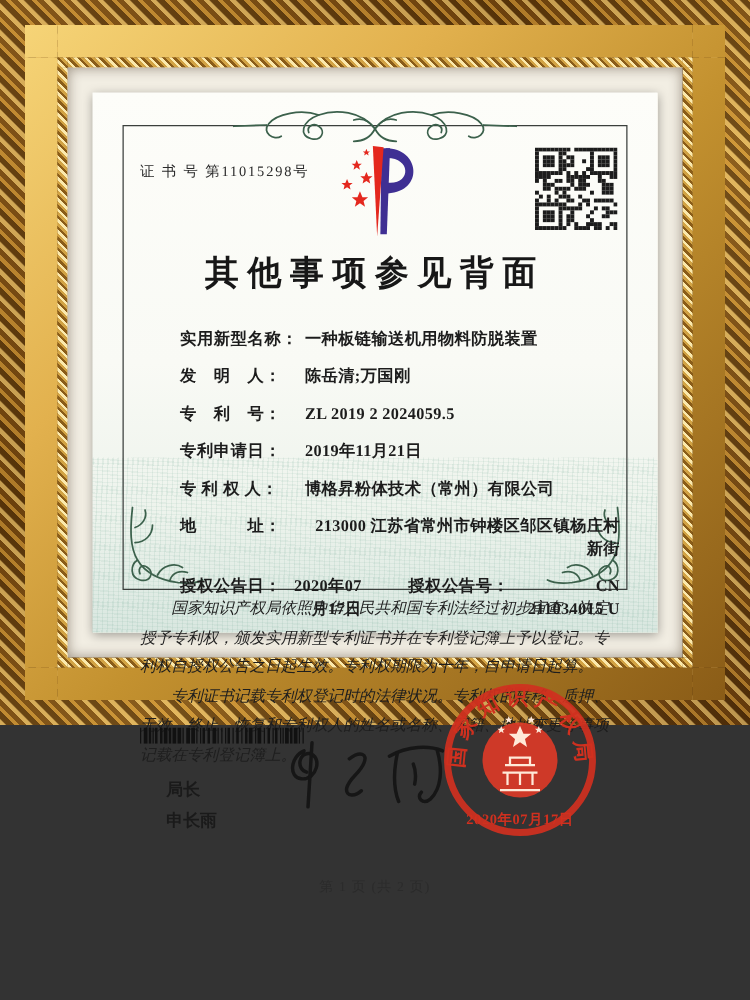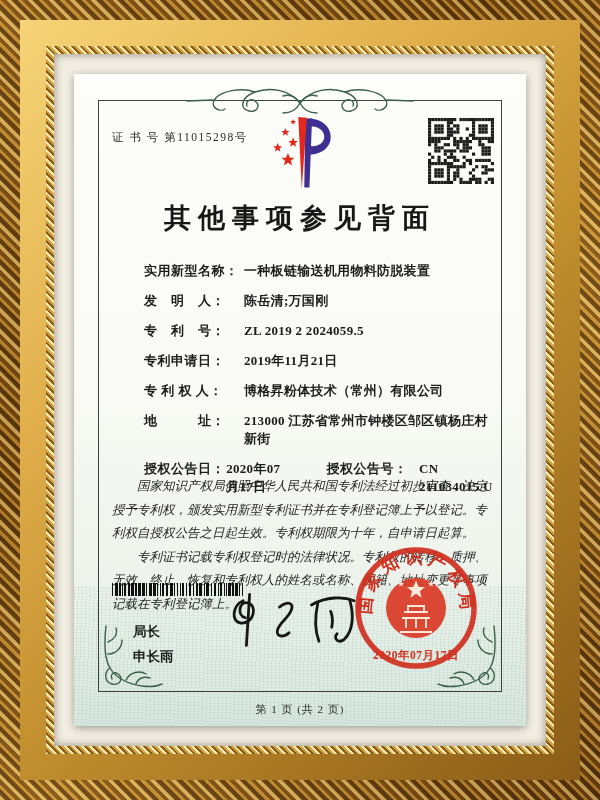--- a/index.html
+++ b/index.html
@@ -1,21 +1,21 @@
 <!DOCTYPE html>
 <html><head>
 <meta charset="utf-8">
 <style>
   html,body{margin:0;padding:0;}
   body{
     width:600px;height:800px;overflow:hidden;
     background:#333;
     font-family:"Liberation Serif","DejaVu Serif",serif;
   }
-  .scene{position:relative;width:600px;height:800px;}
+  .scene{position:relative;width:600px;height:580px;}
 
   
   .layer{position:absolute;}
   .frame-ornate{
     inset:0;
     background:
       repeating-linear-gradient(45deg,
         rgba(255,219,130,.55) 0 3px,
         rgba(52,27,2,.55) 4px 8px,
         rgba(222,164,62,.5) 8px 11px,
@@ -68,21 +68,21 @@
   .qr{position:absolute;right:32px;top:44px;width:66px;height:66px;}
   .cert-title{
     position:absolute;left:0;right:0;top:126px;
     text-align:center;font-size:27px;font-weight:bold;
     letter-spacing:7px;color:#171717;
   }
 
   .fields{position:absolute;left:38px;right:30px;top:188px;margin-left:32px;}
   .field-row{display:flex;margin-bottom:12px;font-size:13px;line-height:18px;color:#1c1c1c;}
   .field-label{font-weight:bold;min-width:100px;white-space:nowrap;letter-spacing:.5px;}
-  .field-value{font-weight:bold;letter-spacing:.3px;}
+  .field-value{font-weight:bold;letter-spacing:.3px;text-align:right;}
   .grant-pair{display:flex;gap:28px;}
   .grant-gap{width:52px;}
 
   .body-paragraphs{
     position:absolute;left:38px;right:34px;top:400px;
     font-size:12.5px;line-height:1.88;color:#1e1e1e;
     font-style:italic;font-family:"DejaVu Serif","Liberation Serif",serif;
   }
   .body-paragraphs p{margin:0;text-indent:2em;}
 

